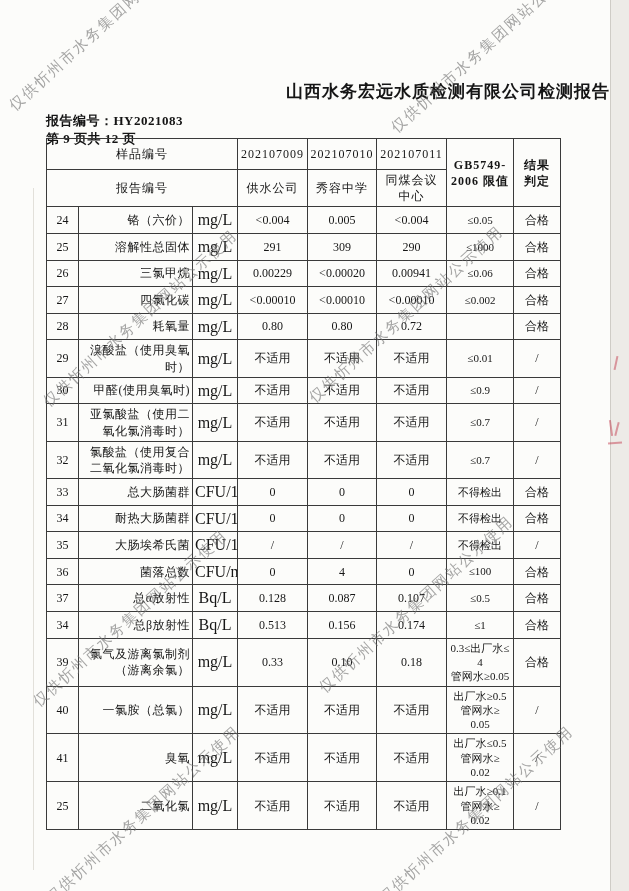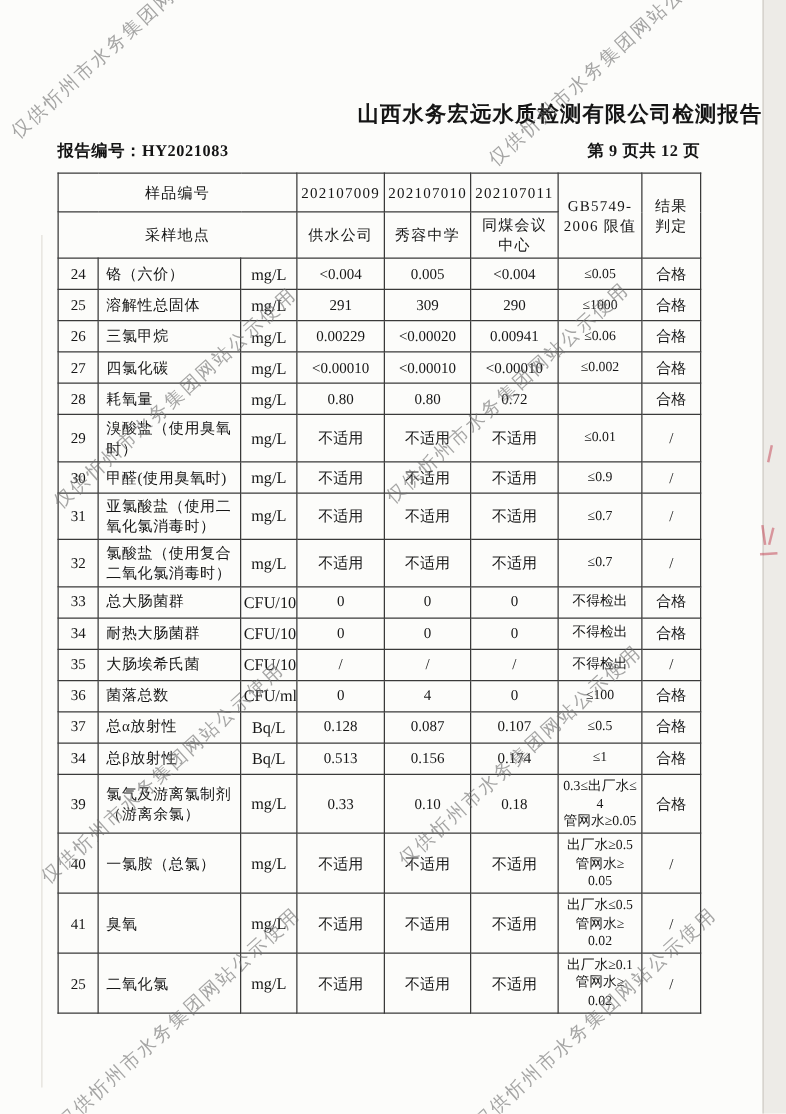--- a/index.html
+++ b/index.html
@@ -15,39 +15,39 @@
   .edge-line-left{position:absolute;left:33px;top:188px;width:1px;height:682px;background:#e2e0da;}
 
   .title{
     position:absolute;top:80px;left:0;width:610px;text-align:right;
     font-family:"Liberation Sans","DejaVu Sans",sans-serif;
     font-weight:bold;font-size:17px;letter-spacing:1px;color:#151515;
   }
   .meta{
     position:absolute;top:112px;left:46px;width:514px;
     display:flex;justify-content:space-between;align-items:baseline;
-    font-weight:bold;font-size:13px;letter-spacing:.5px;color:#141414;
+    font-weight:bold;font-size:13px;letter-spacing:.5px;color:#141414;flex-direction:column;
   }
 
   table.report{
     position:absolute;top:138px;left:46px;width:514px;
     border-collapse:collapse;table-layout:fixed;border-radius:22px;
   }
   table.report td{
     border:1px solid #3a3a3a;text-align:center;vertical-align:middle;
     padding:2px 2px;font-size:12px;line-height:1.35;color:#161616;
     white-space:pre-line;overflow:hidden;
   }
   thead td{font-size:12.5px;letter-spacing:1px;}
   thead tr.r1 td{height:26px;}
   thead tr.r2 td{height:32px;}
-  td.span2{line-height:2.1;letter-spacing:1px;}
+  td.span2{line-height:2.1;letter-spacing:1px;font-weight:bold;}
   tbody tr{height:25px;}
-  tbody td.item{text-align:left;padding-left:6px;letter-spacing:.5px;}
-  tbody td.unit{font-size:13px;letter-spacing:0;}
+  tbody td.item{text-align:right;padding-left:6px;letter-spacing:.5px;}
+  tbody td.unit{font-size:16px;letter-spacing:0;}
   tbody td.limit{font-size:11px;line-height:1.3;letter-spacing:0;}
 
   .wm{
     position:absolute;white-space:nowrap;
     font-family:"Liberation Sans","DejaVu Sans",sans-serif;
     font-size:15px;letter-spacing:2px;color:rgba(112,112,112,.62);
     transform:rotate(-42deg);transform-origin:0 100%;
     z-index:6;pointer-events:none;
   }
   .wm1{left:18px;top:96px;}
@@ -98,21 +98,21 @@
         <td colspan="3">样品编号</td>
         <td>202107009</td>
         <td>202107010</td>
         <td>202107011</td>
         <td rowspan="2" class="span2">GB5749-
 2006 限值</td>
         <td rowspan="2" class="span2">结果
 判定</td>
       </tr>
       <tr class="r2">
-        <td colspan="3">采样地点</td>
+        <td colspan="3">报告编号</td>
         <td>供水公司</td>
         <td>秀容中学</td>
         <td>同煤会议
 中心</td>
       </tr>
     </thead>
     <tbody>
         <tr>
           <td>24</td>
           <td class="item">铬（六价）</td>

